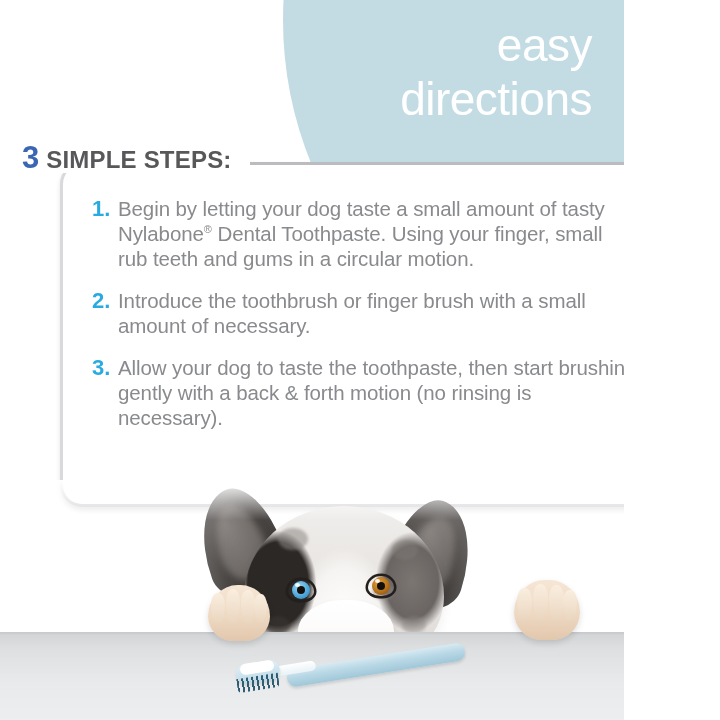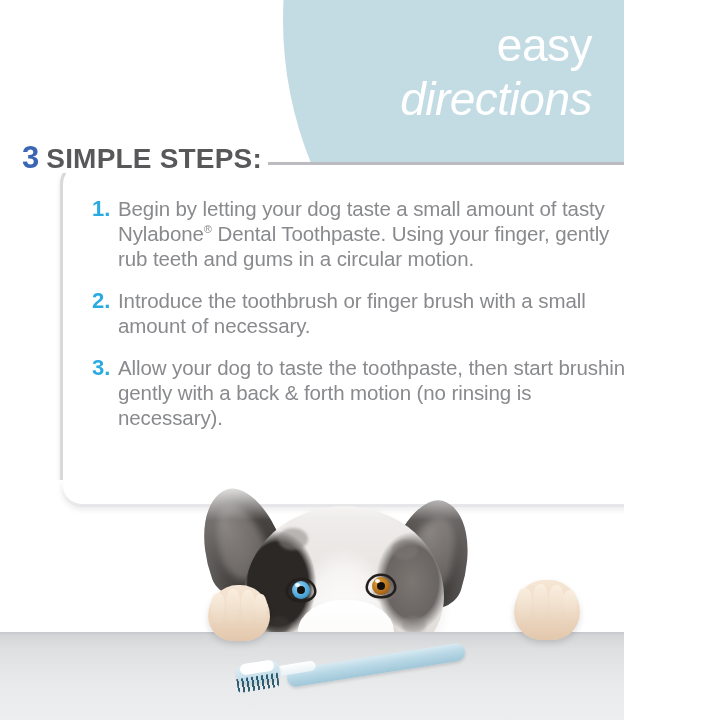--- a/index.html
+++ b/index.html
@@ -45,21 +45,21 @@
     text-align: right;
     color: #ffffff;
     font-family: "Liberation Sans", sans-serif;
     font-weight: 400;
     font-size: 46px;
     line-height: 54px;
     letter-spacing: -0.5px;
     white-space: nowrap;
   }
   .header-title .l1 { display: block; }
-  .header-title .l2 { display: block; font-style: italic; }
+  .header-title .l2 { display: block; }
 
   
   .steps-legend {
     position: absolute;
     z-index: 6;
     left: 22px;
     top: 142px;
     display: flex;
     align-items: baseline;
     gap: 7px;
@@ -69,21 +69,21 @@
   .steps-legend .num {
     color: #3a66b4;
     font-weight: bold;
     font-size: 31px;
     line-height: 31px;
     font-family: "Liberation Sans", sans-serif;
   }
   .steps-legend .lbl {
     color: #58585a;
     font-weight: bold;
-    font-size: 28px;
+    font-size: 24px;
     line-height: 22px;
     letter-spacing: 0.2px;
     font-family: "Liberation Sans", sans-serif;
   }
 
   
   .steps-card {
     position: absolute;
     z-index: 2;
     left: 60px;
@@ -408,21 +408,21 @@
 
   <div class="steps-legend">
     <span class="num">3</span>
     <span class="lbl">SIMPLE STEPS:</span>
   </div>
 
   <div class="steps-list">
 
     <div class="step-row">
       <span class="step-num">1.</span>
-      <span class="step-text"><span>Begin by letting your dog taste a small amount of tasty Nylabone</span><sup>®</sup><span> Dental Toothpaste. Using your finger, gently rub teeth and gums in a circular motion.</span></span>
+      <span class="step-text"><span>Begin by letting your dog taste a small amount of tasty Nylabone</span><sup>®</sup><span> Dental Toothpaste. Using your finger, small rub teeth and gums in a circular motion.</span></span>
     </div>
 
     <div class="step-row">
       <span class="step-num">2.</span>
       <span class="step-text"><span>Introduce the toothbrush or finger brush with a small amount of necessary.</span></span>
     </div>
 
     <div class="step-row">
       <span class="step-num">3.</span>
       <span class="step-text"><span>Allow your dog to taste the toothpaste, then start brushing gently with a back &amp; forth motion (no rinsing is necessary).</span></span>

